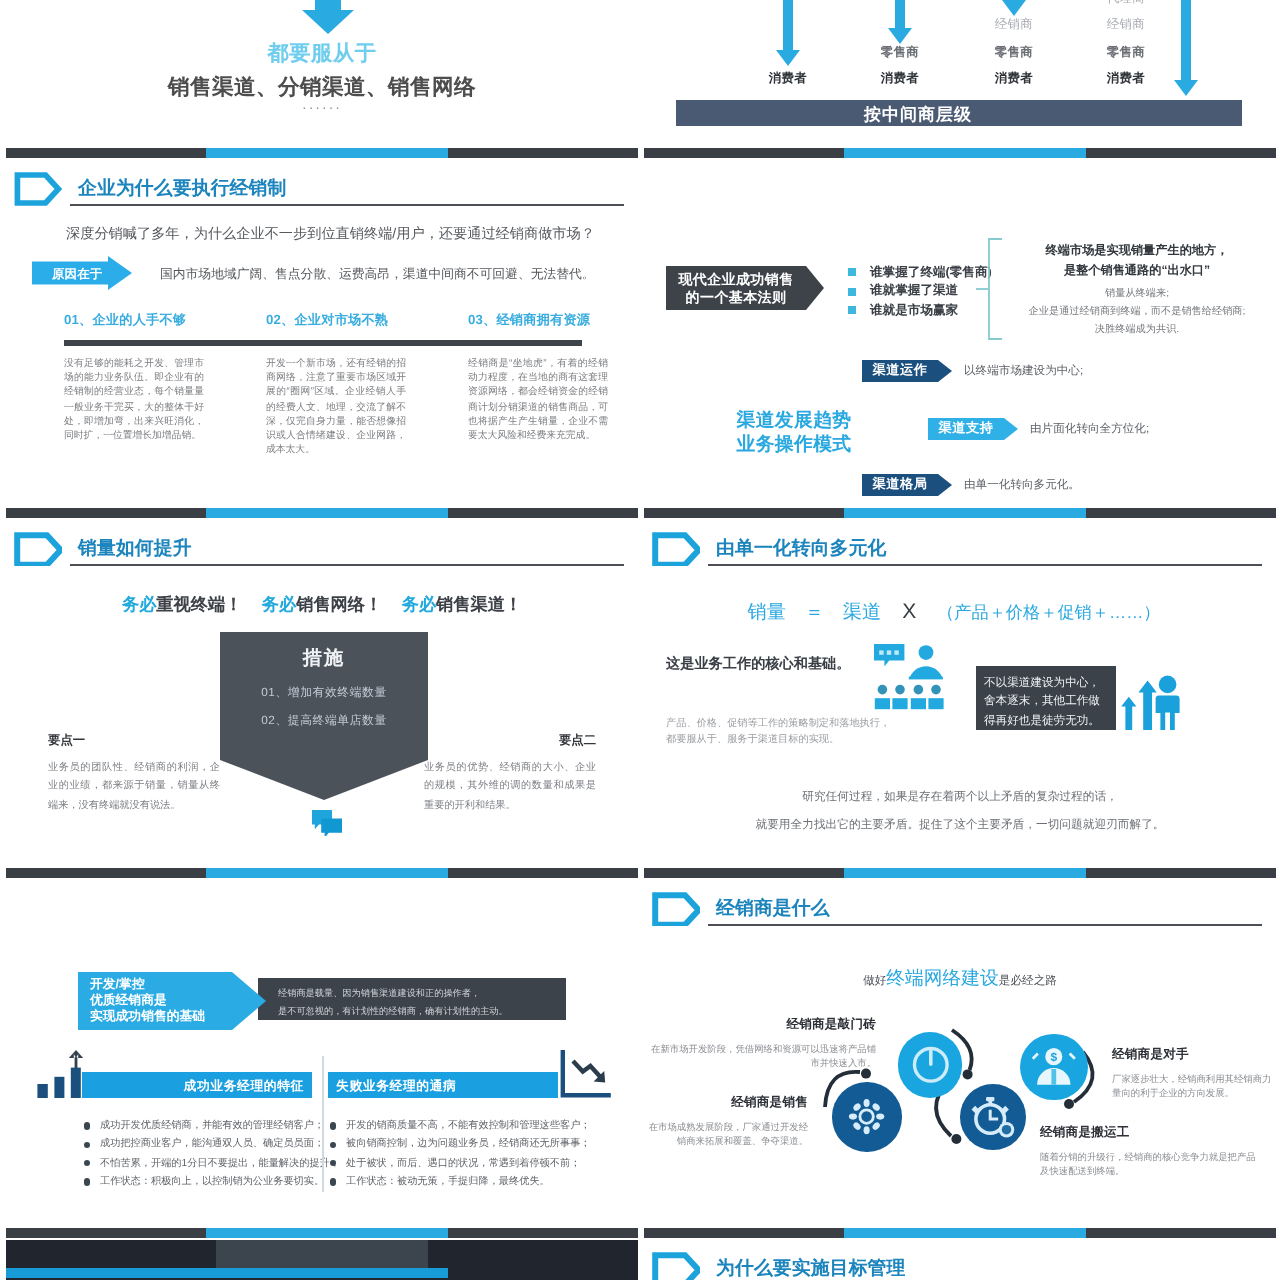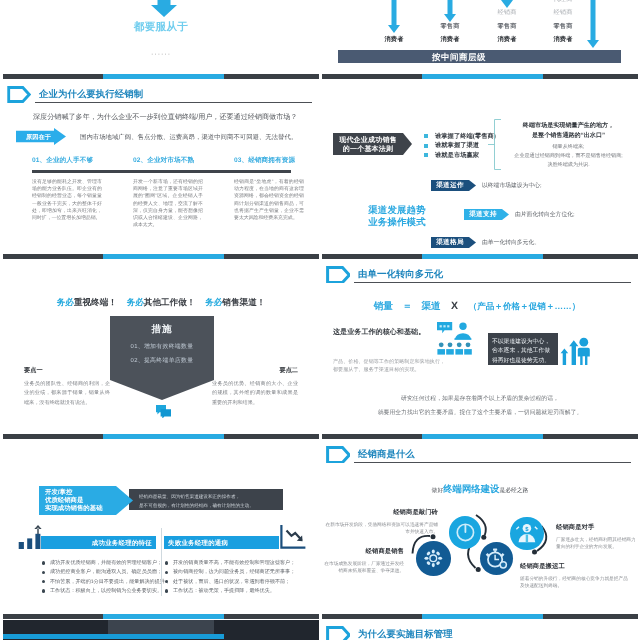--- a/index.html
+++ b/index.html
@@ -118,24 +118,31 @@
       <span class="ttag tblue"><span>渠道支持</span></span><span class="ttx">由片面化转向全方位化;</span></div>
     <div class="trow" style="top:151px;left:109px">
       <span class="ttag tdark"><span>渠道格局</span></span><span class="ttx">由单一化转向多元化。</span></div>
   </div>
   <div class="pbar">
         <i></i>
       </div>
 </div>
 
 <div class="slide col-l r2">
+  <div class="shead">
+    <svg class="ico" viewBox="0 0 24 17">
+      <path d="M1.6 1.6 H16.5 L23.3 9 L16.5 16.4 H1.6 Z" fill="none" stroke="#1ca3dc" stroke-width="3"></path>
+    </svg>
+    <div class="tt">销量如何提升</div>
+    <div class="ul"></div>
+  </div>
   <div class="abs cen" style="left:0;top:37px;width:316px;font-size:8.6px;font-weight:bold;color:#3d4147;white-space:nowrap">
     <span class="blue">务必</span><span>重视终端！</span>
     <span style="display:inline-block;width:5px"></span>
-    <span class="blue">务必</span><span>其他工作做！</span>
+    <span class="blue">务必</span><span>销售网络！</span>
     <span style="display:inline-block;width:5px"></span>
     <span class="blue">务必</span><span>销售渠道！</span>
   </div>
 
   <svg class="abs" style="left:107px;top:56px;width:104px;height:84px" viewBox="0 0 104 84">
     <path d="M0 0 H104 V64 L52 84 L0 64 Z" fill="#4c525a"></path>
       </svg>
   <div class="abs cen" style="left:107px;top:63px;width:104px;font-size:9.6px;font-weight:bold;color:#eef2f5;letter-spacing:1px">措施</div>
   <div class="abs cen" style="left:107px;top:82px;width:104px;font-size:5.9px;color:#c2ccd6;letter-spacing:.3px">01、增加有效终端数量</div>
   <div class="abs cen" style="left:107px;top:96px;width:104px;font-size:5.9px;color:#c2ccd6;letter-spacing:.3px">02、提高终端单店数量</div>
@@ -158,21 +165,21 @@
 </div>
 
 <div class="slide col-r r2">
   <div class="shead">
     <svg class="ico" viewBox="0 0 24 17">
       <path d="M1.6 1.6 H16.5 L23.3 9 L16.5 16.4 H1.6 Z" fill="none" stroke="#1ca3dc" stroke-width="3"></path>
     </svg>
     <div class="tt">由单一化转向多元化</div>
     <div class="ul"></div>
   </div>
-  <div class="abs cen" style="left:30px;top:36px;width:250px;white-space:nowrap;color:#2aa8e0;font-weight:bold">
+  <div class="abs cen" style="left:30px;top:36px;width:250px;white-space:nowrap;color:#2aa8e0;font-weight:normal">
     <span style="font-size:9.6px">销量</span>
     <span style="font-size:9.6px;margin:0 5px">＝</span>
     <span style="font-size:9.6px">渠道</span>
     <span style="font-size:10.5px;color:#3b4046;margin:0 6px">X</span>
     <span style="font-size:8.6px">（产品＋价格＋促销＋……）</span>
   </div>
   <div class="abs" style="left:11px;top:66px;width:150px;font-size:7.1px;font-weight:bold;color:#3b4046;line-height:12px">
     <div>这是业务工作的核心和基础。</div>
   </div>
   <div class="abs" style="left:11px;top:99px;width:170px;font-size:5.1px;color:#9a9da1;line-height:7.5px;white-space:pre-line">产品、价格、促销等工作的策略制定和落地执行，
@@ -270,21 +277,21 @@
 
 <div class="slide col-r r3">
   <div class="shead">
     <svg class="ico" viewBox="0 0 24 17">
       <path d="M1.6 1.6 H16.5 L23.3 9 L16.5 16.4 H1.6 Z" fill="none" stroke="#1ca3dc" stroke-width="3"></path>
     </svg>
     <div class="tt">经销商是什么</div>
     <div class="ul"></div>
   </div>
   <div class="abs cen" style="left:38px;top:39px;width:240px;white-space:nowrap">
-    <span style="font-size:5.8px;color:#4a4e54">做好</span><span style="font-size:9.4px;font-weight:bold;color:#2aa8e0">终端网络建设</span><span style="font-size:5.8px;color:#4a4e54">是必经之路</span>
+    <span style="font-size:5.8px;color:#4a4e54">做好</span><span style="font-size:9.4px;font-weight:normal;color:#2aa8e0">终端网络建设</span><span style="font-size:5.8px;color:#4a4e54">是必经之路</span>
   </div>
 
   <svg class="abs" style="left:0;top:0;width:316px;height:180px" viewBox="0 0 316 180">
 
     <path d="M90.5 113.5 Q91.5 94.5 108.0 96.0" fill="none" stroke="#242e38" stroke-width="1.9"></path>
     <circle cx="111.0" cy="96.8" r="2.5" fill="#242e38"></circle>
 
     <path d="M154.0 75.0 Q167.0 83.5 162.8 95.0" fill="none" stroke="#242e38" stroke-width="1.9"></path>
     <circle cx="161.8" cy="97.2" r="2.5" fill="#242e38"></circle>
 
@@ -375,20 +382,21 @@
 
 </div>
 
 <div class="slide col-l r0">
   <svg class="abs" style="left:148px;top:90px;width:26px;height:27px" viewBox="0 0 26 27">
     <path d="M6.5 0 H19.5 V15 H26 L13 27 L0 15 H6.5 Z" fill="#29abe2"></path>
   </svg>
   <div class="abs" style="left:0;top:121px;width:316px">
     <span class="cen" style="display:block;font-size:10.6px;font-weight:bold;color:#6fcdee;letter-spacing:.3px">都要服从于</span>
   </div>
+  <div class="abs cen" style="left:0;top:138px;width:316px;font-size:10.8px;font-weight:bold;color:#4d4d4d;letter-spacing:.2px">销售渠道、分销渠道、销售网络</div>
   <div class="abs cen" style="left:0;top:151px;width:316px;font-size:7px;color:#8a8a8a;letter-spacing:1px">······</div>
   <div class="pbar">
         <i></i>
       </div>
 </div>
 
 <div class="slide col-r r0">
   <div class="chain-wrap">
 
     <svg class="abs" style="left:66px;top:70px;width:12px;height:63px" viewBox="0 0 12 63">

